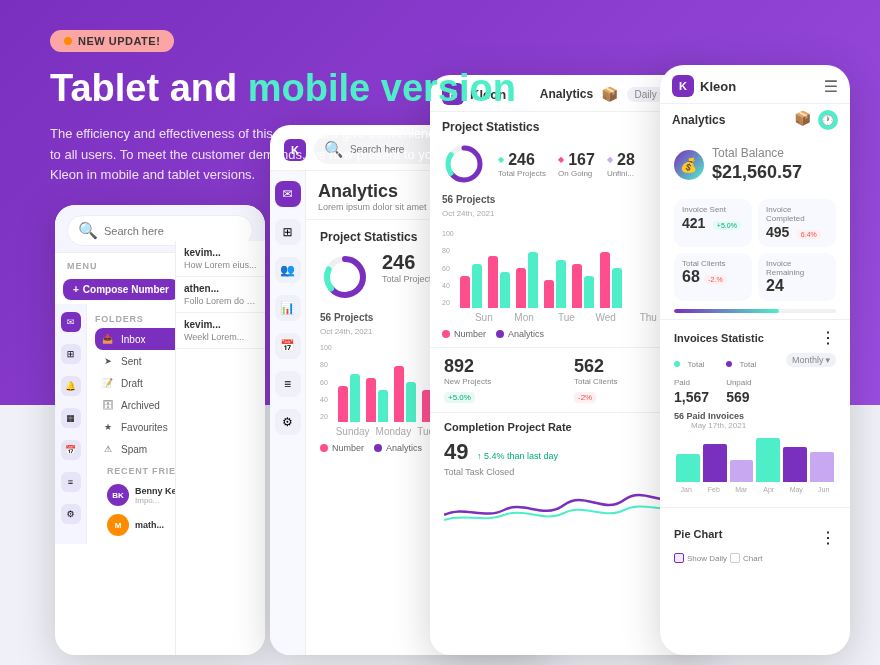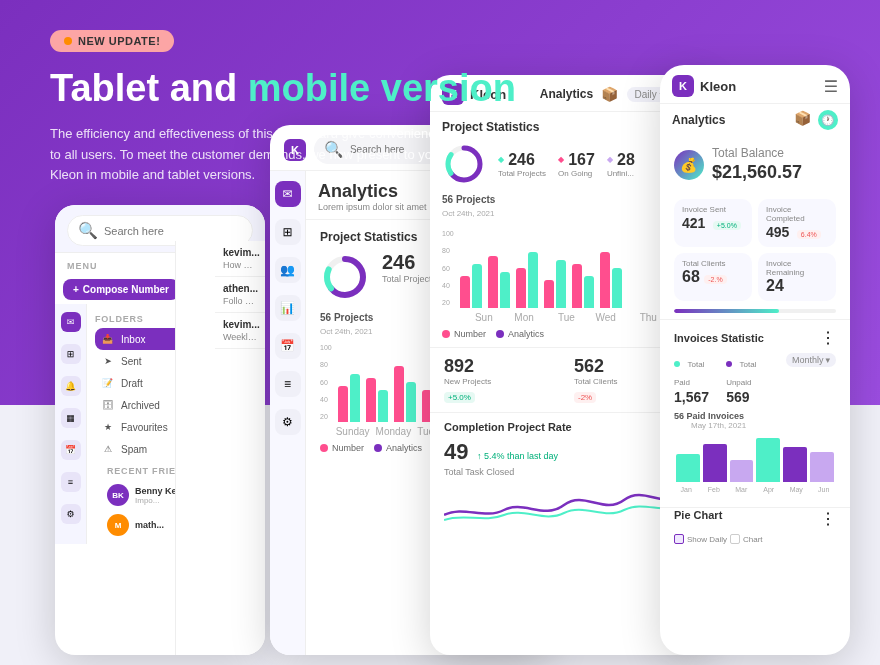--- a/index.html
+++ b/index.html
@@ -581,21 +581,21 @@
     .mobile-bar.light-purple { background: #c8a8f0; }
 
     .mobile-chart-labels {
       display: flex;
       gap: 3px;
       margin-bottom: 6px;
     }
     .mobile-chart-label { flex: 1; font-size: 7px; color: #aaa; text-align: center; }
 
     .pie-section {
-      padding: 1px 14px;
+      padding: 20px 14px;
       border-top: 1px solid #f0f0f0;
     }
     .pie-title-row {
       display: flex;
       justify-content: space-between;
       margin-bottom: 6px;
     }
     .pie-title { font-size: 11px; font-weight: 700; color: #333; }
     .show-value {
       font-size: 8px;
@@ -761,21 +761,21 @@
         </div>
         <div class="friend-item">
           <div class="friend-avatar" style="background:#FF8C00;">M</div>
           <div class="friend-info">
             <div class="friend-name">math...</div>
           </div>
         </div>
       </div>
     </div>
 
-    <div style="position:absolute; right:0; top:36px; width:90px; background:white; height:calc(100% - 36px); border-left:1px solid #eee; overflow:hidden;padding-left:39px;">
+    <div style="position:absolute; right:0; top:36px; width:90px; background:white; height:calc(100% - 36px); border-left:1px solid #eee; overflow:hidden;">
       <div class="mail-list-item">
         <div class="mail-item-from">kevim...</div>
         <div class="mail-item-preview">How Lorem eius...</div>
       </div>
       <div class="mail-list-item">
         <div class="mail-item-from">athen...</div>
         <div class="mail-item-preview">Follo Lorem do el...</div>
       </div>
       <div class="mail-list-item">
         <div class="mail-item-from">kevim...</div>

